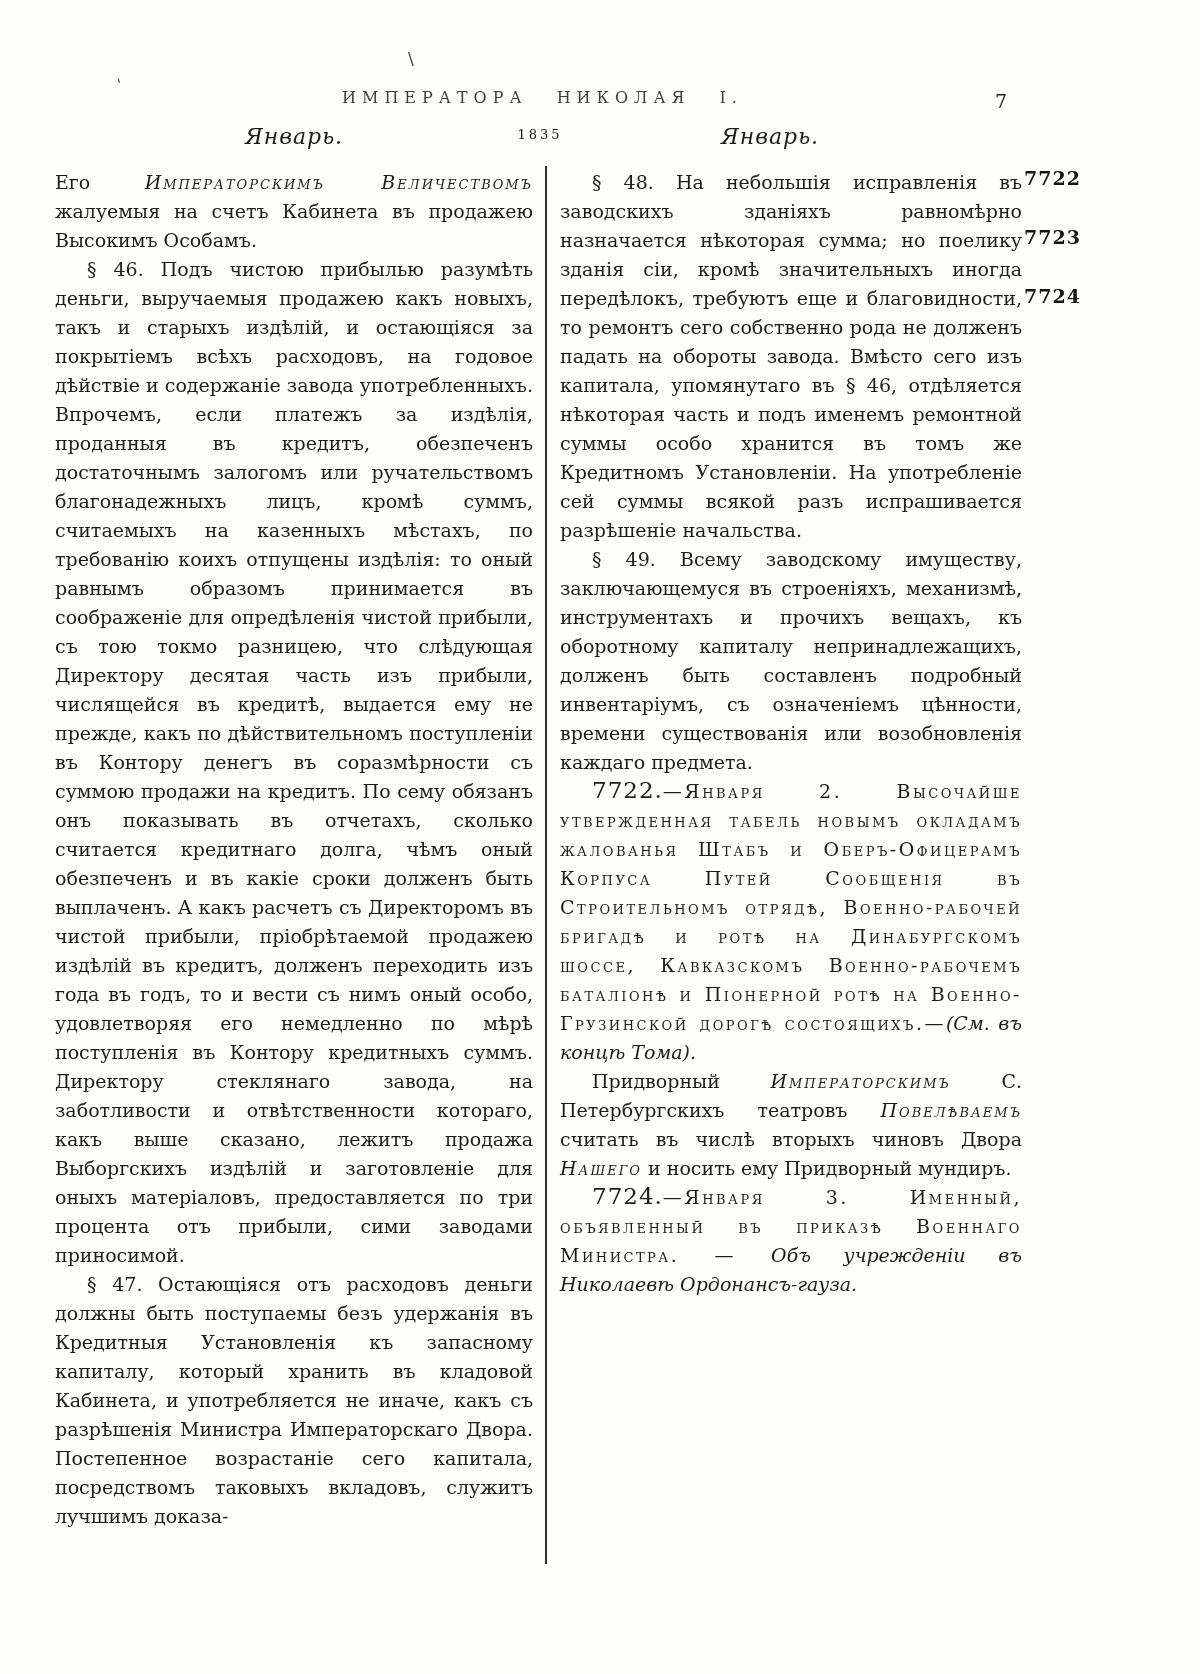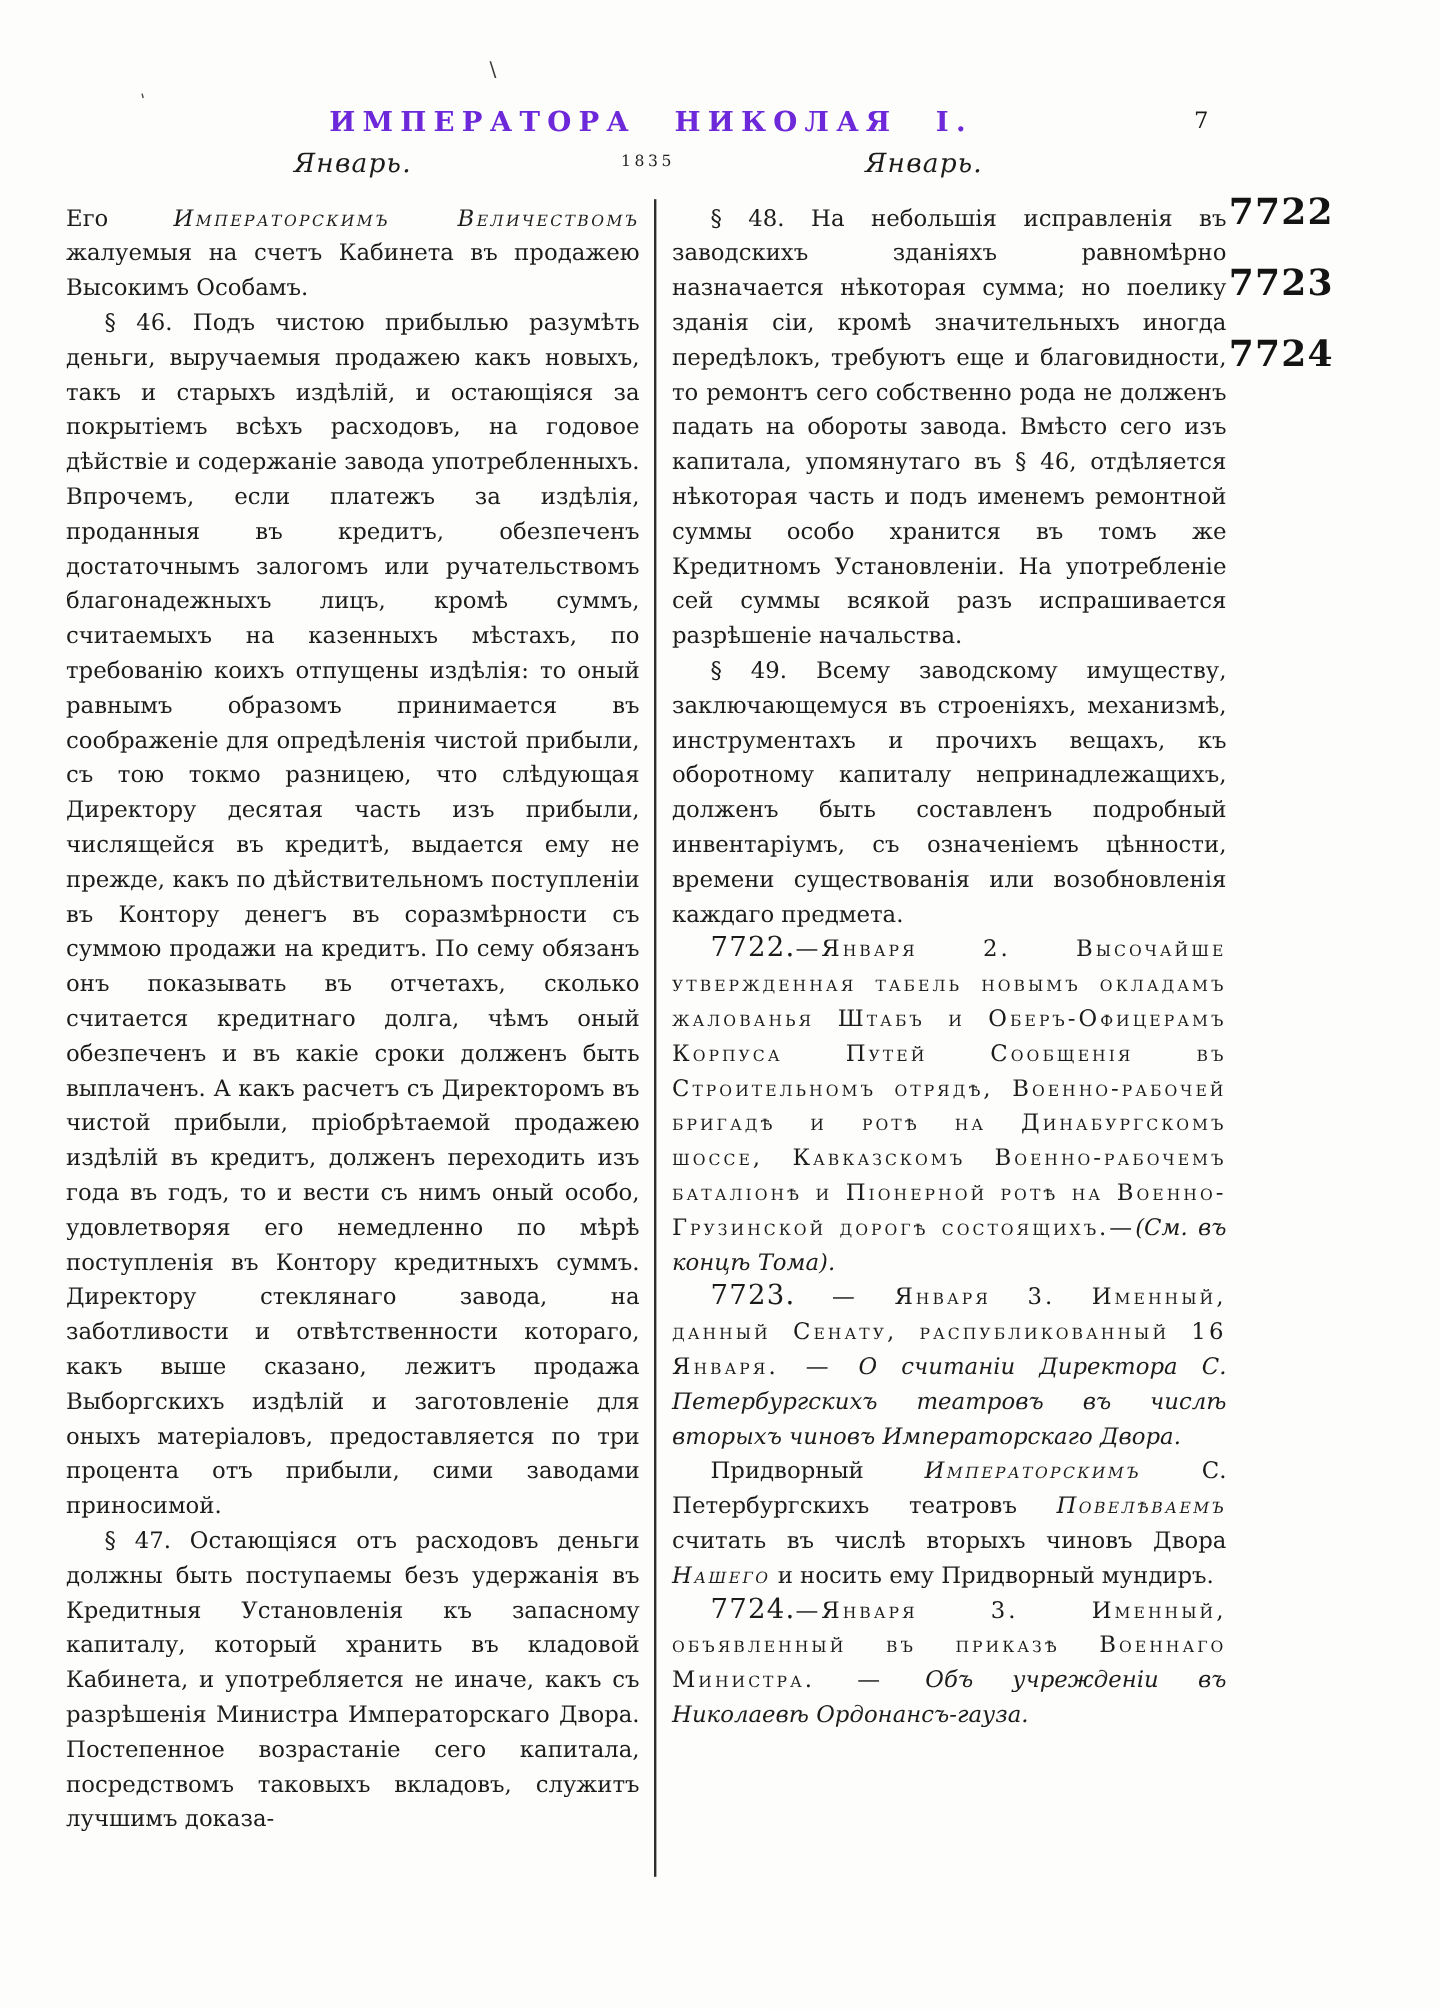--- a/index.html
+++ b/index.html
@@ -7,23 +7,22 @@
     position:relative;
     width:1200px; height:1674px;
     background:#fdfdfb;
     color:#1c1c1c;
     font-family:"DejaVu Serif","Liberation Serif",serif;
     overflow:hidden;
   }
   .running-head {
     position:absolute; top:88px; left:55px; width:975px;
     text-align:center;
-    font-size:23px; letter-spacing:6px; word-spacing:18px;
-    color:#6d28d9;
-    font-weight:bold;
+    font-size:16px; letter-spacing:6px; word-spacing:18px;
+    color:#404040;
   }
   .page-number {
     position:absolute; top:90px; left:995px;
     font-size:19px;
   }
   .subhead-month-left {
     position:absolute; top:124px; left:55px; width:478px;
     text-align:center; font-style:italic; font-size:22px; letter-spacing:1px;
   }
   .subhead-year {
@@ -32,21 +31,21 @@
   }
   .subhead-month-right {
     position:absolute; top:124px; left:560px; width:420px;
     text-align:center; font-style:italic; font-size:22px; letter-spacing:1px;
   }
   .margin-numbers {
     position:absolute; top:163px; left:1024px; width:90px;
   }
   .margin-number {
     display:block;
-    font-weight:bold; font-size:30px; letter-spacing:1px;
+    font-weight:bold; font-size:19px; letter-spacing:1px;
     line-height:30px; margin-bottom:29px;
     color:#141414;
   }
   .column-divider {
     position:absolute; top:166px; left:545px;
     width:2px; height:1398px;
     background:#2e2e2c;
   }
   .column {
     position:absolute; top:168px;
@@ -102,18 +101,17 @@
   <div class="column left-col">
     <p class="para no-indent"><span class="seg-n">Его </span><span class="seg-sc">Императорскимъ Величествомъ</span><span class="seg-n"> жалуемыя на счетъ Кабинета въ продажею Высокимъ Особамъ.</span></p>
     <p class="para indent"><span class="seg-n">§ 46. Подъ чистою прибылью разумѣть деньги, выручаемыя продажею какъ новыхъ, такъ и старыхъ издѣлій, и остающіяся за покрытіемъ всѣхъ расходовъ, на годовое дѣйствіе и содержаніе завода употребленныхъ. Впрочемъ, если платежъ за издѣлія, проданныя въ кредитъ, обезпеченъ достаточнымъ залогомъ или ручательствомъ благонадежныхъ лицъ, кромѣ суммъ, считаемыхъ на казенныхъ мѣстахъ, по требованію коихъ отпущены издѣлія: то оный равнымъ образомъ принимается въ соображеніе для опредѣленія чистой прибыли, съ тою токмо разницею, что слѣдующая Директору десятая часть изъ прибыли, числящейся въ кредитѣ, выдается ему не прежде, какъ по дѣйствительномъ поступленіи въ Контору денегъ въ соразмѣрности съ суммою продажи на кредитъ. По сему обязанъ онъ показывать въ отчетахъ, сколько считается кредитнаго долга, чѣмъ оный обезпеченъ и въ какіе сроки долженъ быть выплаченъ. А какъ расчетъ съ Директоромъ въ чистой прибыли, пріобрѣтаемой продажею издѣлій въ кредитъ, долженъ переходить изъ года въ годъ, то и вести съ нимъ оный особо, удовлетворяя его немедленно по мѣрѣ поступленія въ Контору кредитныхъ суммъ. Директору стеклянаго завода, на заботливости и отвѣтственности котораго, какъ выше сказано, лежитъ продажа Выборгскихъ издѣлій и заготовленіе для оныхъ матеріаловъ, предоставляется по три процента отъ прибыли, сими заводами приносимой.</span></p>
     <p class="para indent"><span class="seg-n">§ 47. Остающіяся отъ расходовъ деньги должны быть поступаемы безъ удержанія въ Кредитныя Установленія къ запасному капиталу, который хранить въ кладовой Кабинета, и употребляется не иначе, какъ съ разрѣшенія Министра Императорскаго Двора. Постепенное возрастаніе сего капитала, посредствомъ таковыхъ вкладовъ, служитъ лучшимъ доказа-</span></p>
   </div>
 
   <div class="column right-col">
     <p class="para indent"><span class="seg-n">§ 48. На небольшія исправленія въ заводскихъ зданіяхъ равномѣрно назначается нѣкоторая сумма; но поелику зданія сіи, кромѣ значительныхъ иногда передѣлокъ, требуютъ еще и благовидности, то ремонтъ сего собственно рода не долженъ падать на обороты завода. Вмѣсто сего изъ капитала, упомянутаго въ § 46, отдѣляется нѣкоторая часть и подъ именемъ ремонтной суммы особо хранится въ томъ же Кредитномъ Установленіи. На употребленіе сей суммы всякой разъ испрашивается разрѣшеніе начальства.</span></p>
     <p class="para indent"><span class="seg-n">§ 49. Всему заводскому имуществу, заключающемуся въ строеніяхъ, механизмѣ, инструментахъ и прочихъ вещахъ, къ оборотному капиталу непринадлежащихъ, долженъ быть составленъ подробный инвентаріумъ, съ означеніемъ цѣнности, времени существованія или возобновленія каждаго предмета.</span></p>
     <p class="para indent"><span class="seg-b">7722.</span><span class="seg-sp">—Января 2. Высочайше утвержденная табель новымъ окладамъ жалованья Штабъ и Оберъ-Офицерамъ Корпуса Путей Сообщенія въ Строительномъ отрядѣ, Военно-рабочей бригадѣ и ротѣ на Динабургскомъ шоссе, Кавказскомъ Военно-рабочемъ баталіонѣ и Піонерной ротѣ на Военно-Грузинской дорогѣ состоящихъ.—</span><span class="seg-i">(См. въ концѣ Тома).</span></p>
-    <p class="para indent"><span class="seg-b">7723.</span><span class="seg-sp"> — Января 3. Именный, данный Сенату, распубликованный 16 Января. — </span><span class="seg-i">О считаніи Директора С. Петербургскихъ театровъ въ числѣ вторыхъ чиновъ Императорскаго Двора.</span></p>
     <p class="para indent"><span class="seg-n">Придворный </span><span class="seg-sc">Императорскимъ</span><span class="seg-n"> С. Петербургскихъ театровъ </span><span class="seg-sc">Повелѣваемъ</span><span class="seg-n"> считать въ числѣ вторыхъ чиновъ Двора </span><span class="seg-sc">Нашего</span><span class="seg-n"> и носить ему Придворный мундиръ.</span></p>
     <p class="para indent"><span class="seg-b">7724.</span><span class="seg-sp">—Января 3. Именный, объявленный въ приказѣ Военнаго Министра. — </span><span class="seg-i">Объ учрежденіи въ Николаевѣ Ордонансъ-гауза.</span></p>
   </div>
 
 </div>
 
 </body></html>

